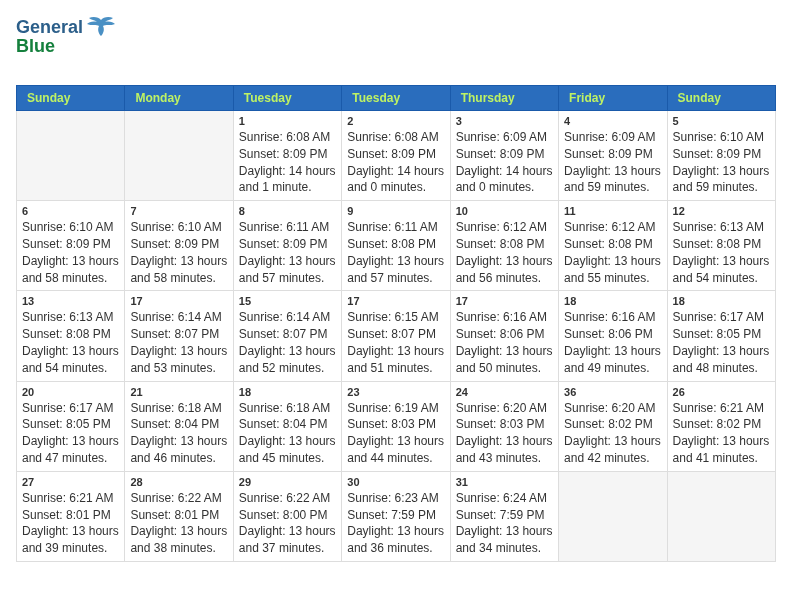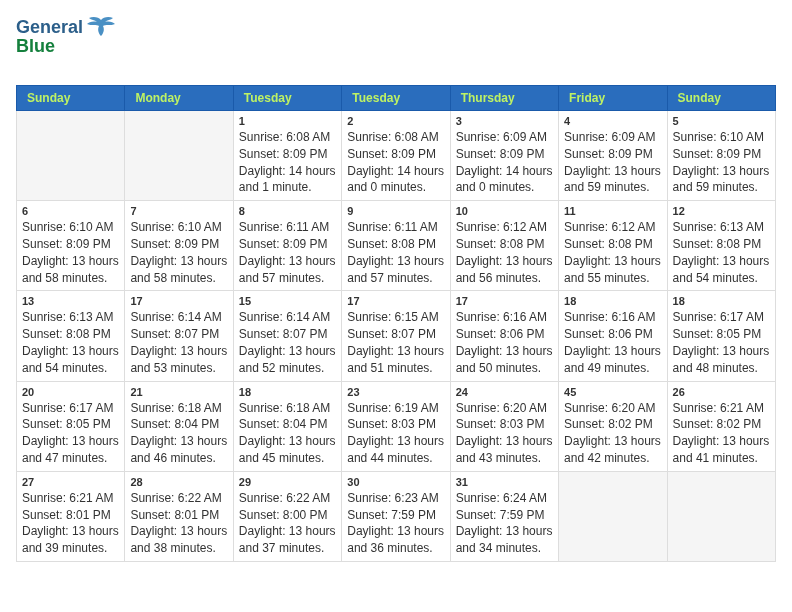--- a/index.html
+++ b/index.html
@@ -302,21 +302,21 @@
         </td>
         <td>
           <span class="day-number">24</span>
         <div class="day-detail">
           Sunrise: 6:20 AM<br>
           Sunset: 8:03 PM<br>
           Daylight: 13 hours and 43 minutes.
         </div>
         </td>
         <td>
-          <span class="day-number">45</span>
+          <span class="day-number">36</span>
         <div class="day-detail">
           Sunrise: 6:20 AM<br>
           Sunset: 8:02 PM<br>
           Daylight: 13 hours and 42 minutes.
         </div>
         </td>
         <td>
           <span class="day-number">26</span>
         <div class="day-detail">
           Sunrise: 6:21 AM<br>

